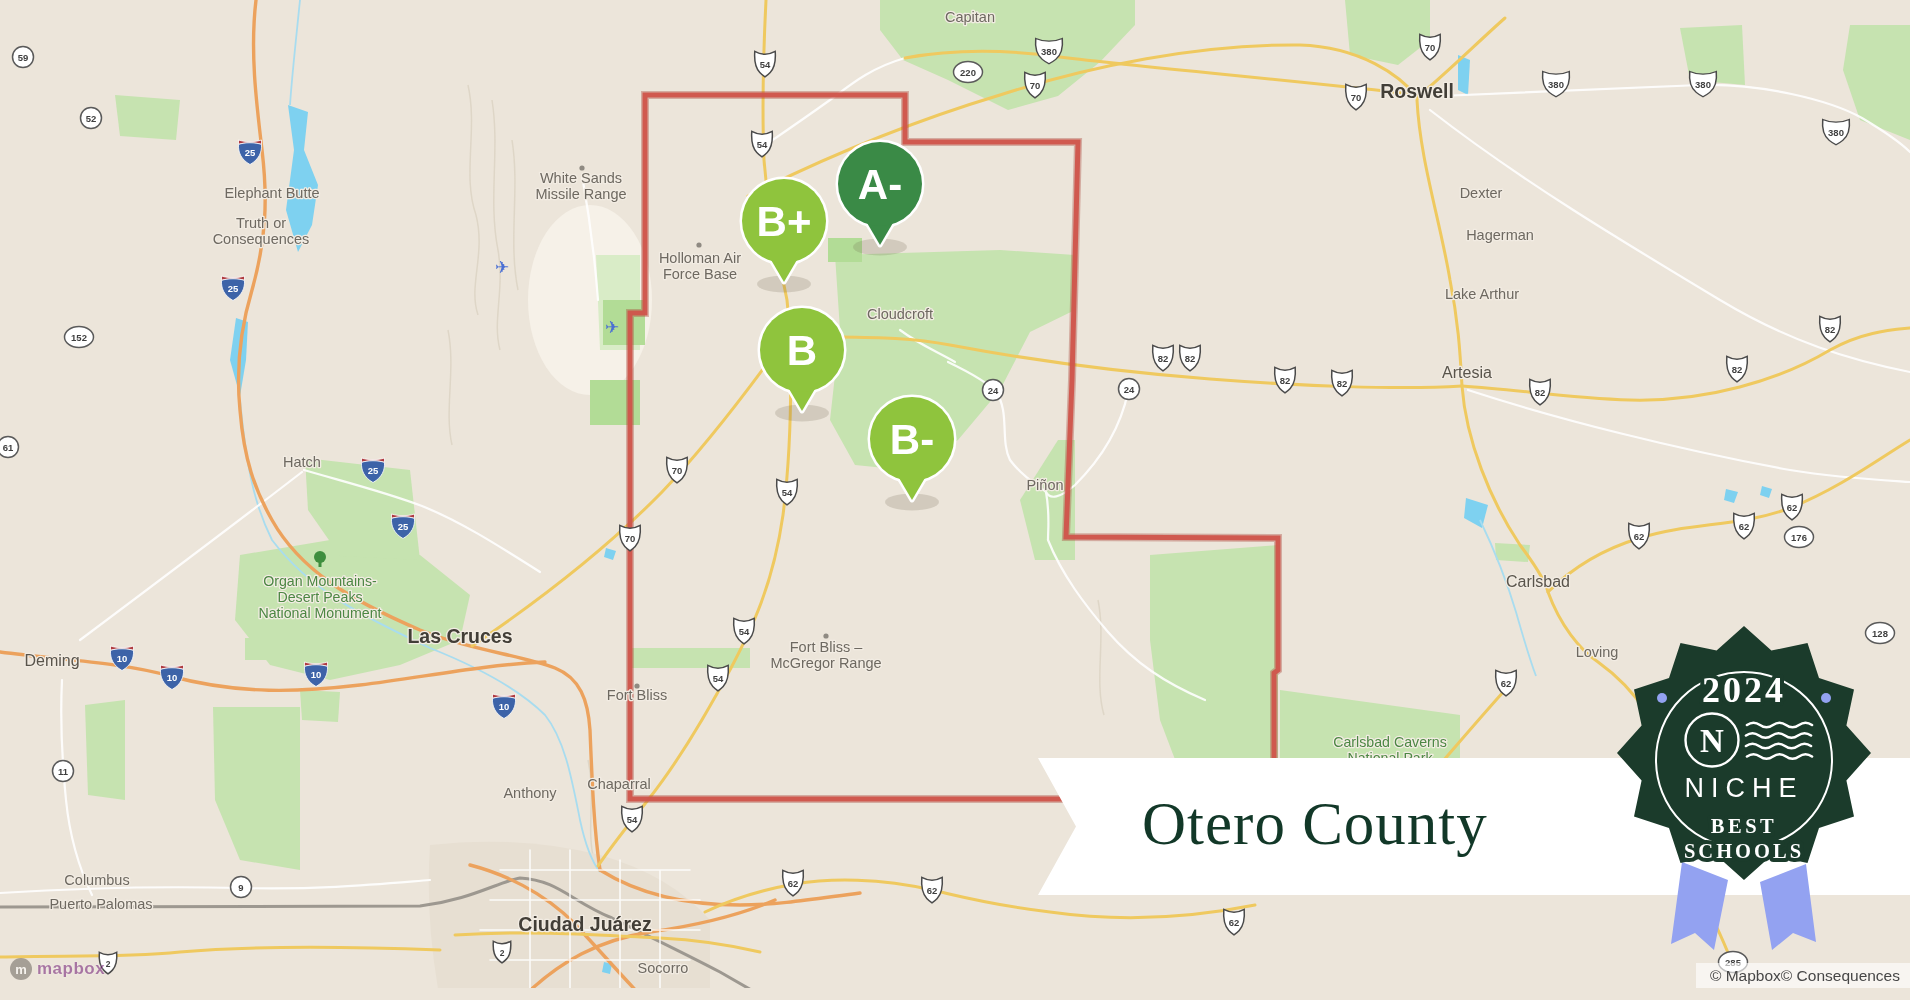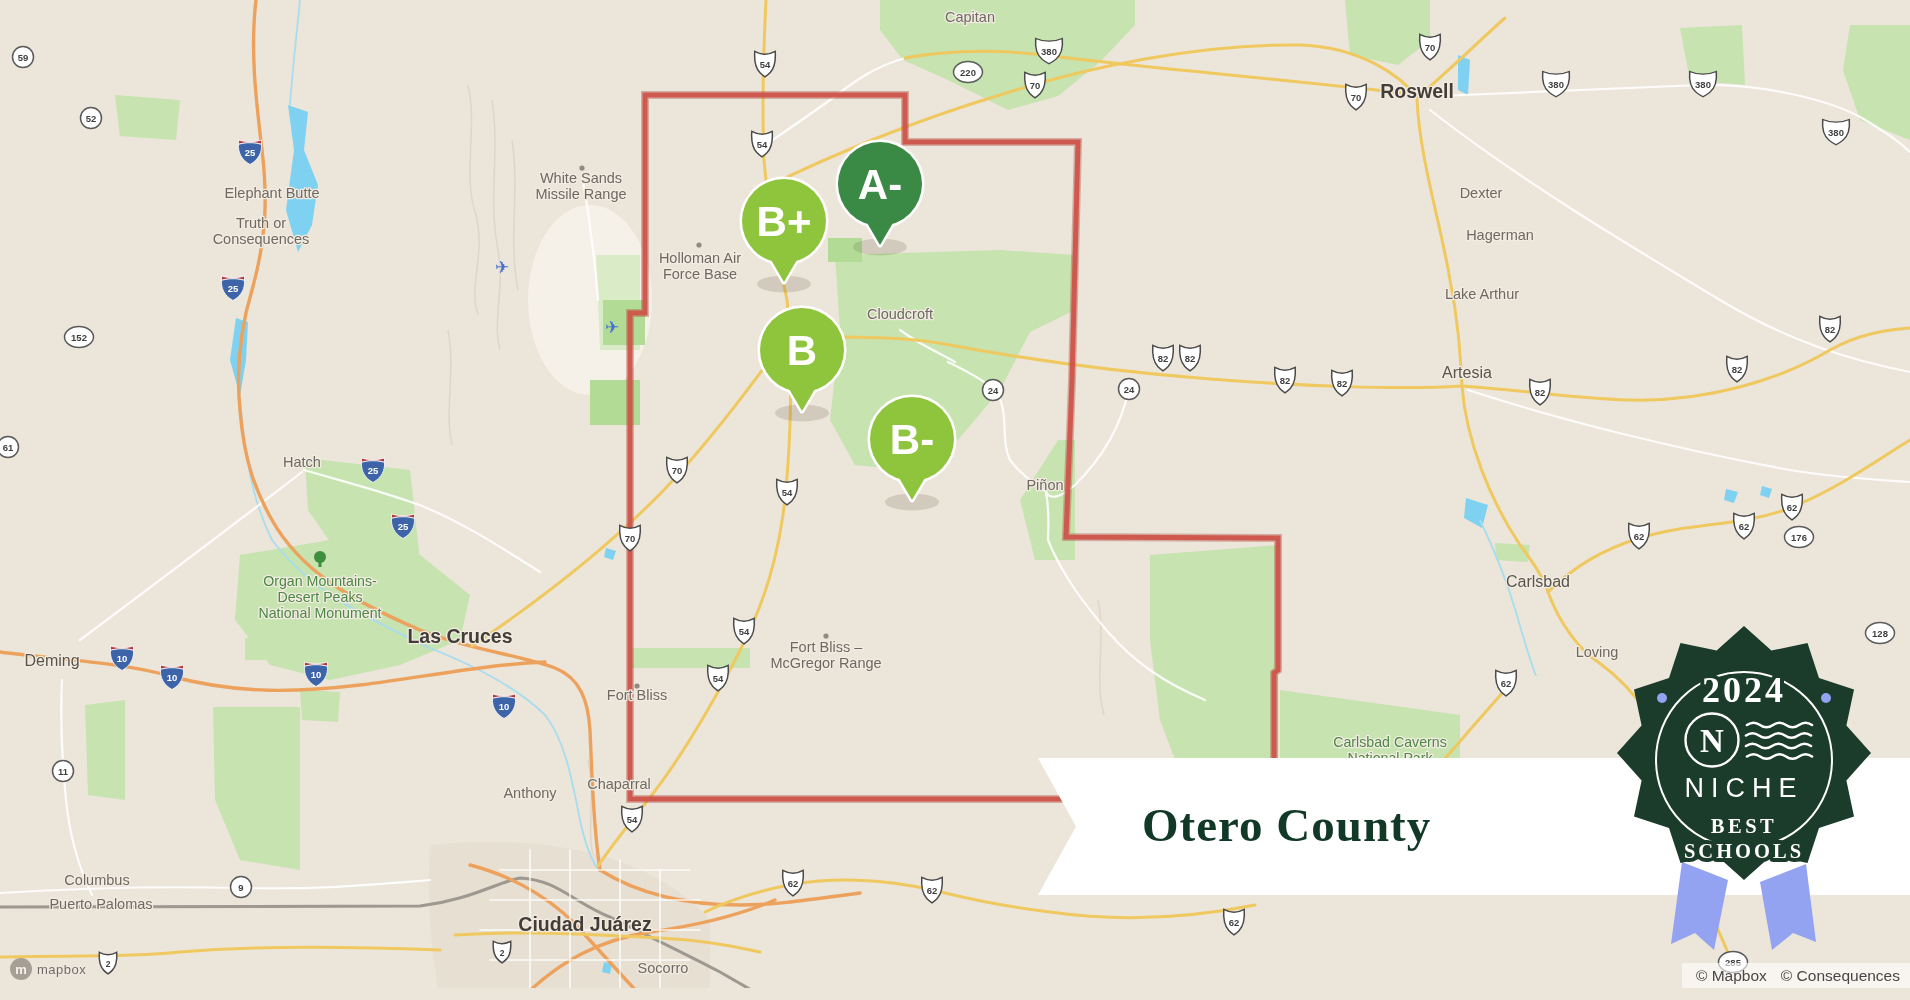--- a/index.html
+++ b/index.html
@@ -15,38 +15,38 @@
   text.lbl.area{fill:#4c8743;font-size:14.2px;}
   text.shn{font-family:"Liberation Sans",sans-serif;font-weight:bold;fill:#3f3f3f;
            text-anchor:middle;}
   text.shn.inv{fill:#ffffff;}
   text.pin-txt{font-family:"Liberation Sans",sans-serif;font-weight:bold;fill:#fff;
            text-anchor:middle;}
   
   #banner{position:absolute;left:1038px;top:758px;width:872px;height:137px;background:#ffffff;
           clip-path:polygon(0 0,100% 0,100% 100%,0 100%,38px 50%);z-index:3;}
   #banner-title{position:absolute;left:104px;top:50%;transform:translateY(-54%);
-          font-family:"Liberation Serif",serif;font-weight:bold;font-size:47px;
+          font-family:"Liberation Serif",serif;font-weight:normal;font-size:61px;
           color:#123828;letter-spacing:1px;white-space:nowrap;}
   
   #badge-svg{z-index:4;pointer-events:none;}
   .badge-serif{font-family:"Liberation Serif",serif;fill:#fff;text-anchor:middle;font-weight:bold;}
   .badge-sans{font-family:"Liberation Sans",sans-serif;fill:#fff;text-anchor:middle;}
   .halo{paint-order:stroke;stroke:#1b3b2b;stroke-width:8px;stroke-linejoin:round;}
   
   #attribution{position:absolute;right:0;bottom:0;height:25px;display:flex;align-items:center;
-          gap:14px;padding:0 10px 0 14px;background:rgba(255,255,255,.62);z-index:5;
+          padding:0 10px 0 14px;background:rgba(255,255,255,.62);z-index:5;
           font-size:15.5px;color:#474747;}
   #attribution a{color:#474747;text-decoration:none;}
   #mapbox-logo{position:absolute;left:10px;bottom:8px;display:flex;align-items:center;gap:5px;
           opacity:.55;z-index:5;}
   #mapbox-logo .mb-circle{width:22px;height:22px;border-radius:50%;background:#6c665f;
           color:#fff;font-weight:bold;font-size:13px;display:flex;align-items:center;
           justify-content:center;}
-  #mapbox-logo .mb-word{font-size:13px;font-weight:normal;color:#000000;letter-spacing:.5px;
+  #mapbox-logo .mb-word{font-size:17px;font-weight:bold;color:#701a75;letter-spacing:.5px;
           text-shadow:0 0 2px #fff;}
 </style>
 </head>
 <body>
 
 <div id="stage">
 
   <svg id="map" width="1910" height="1000" viewBox="0 0 1910 1000">
 
     <g id="terrain">

